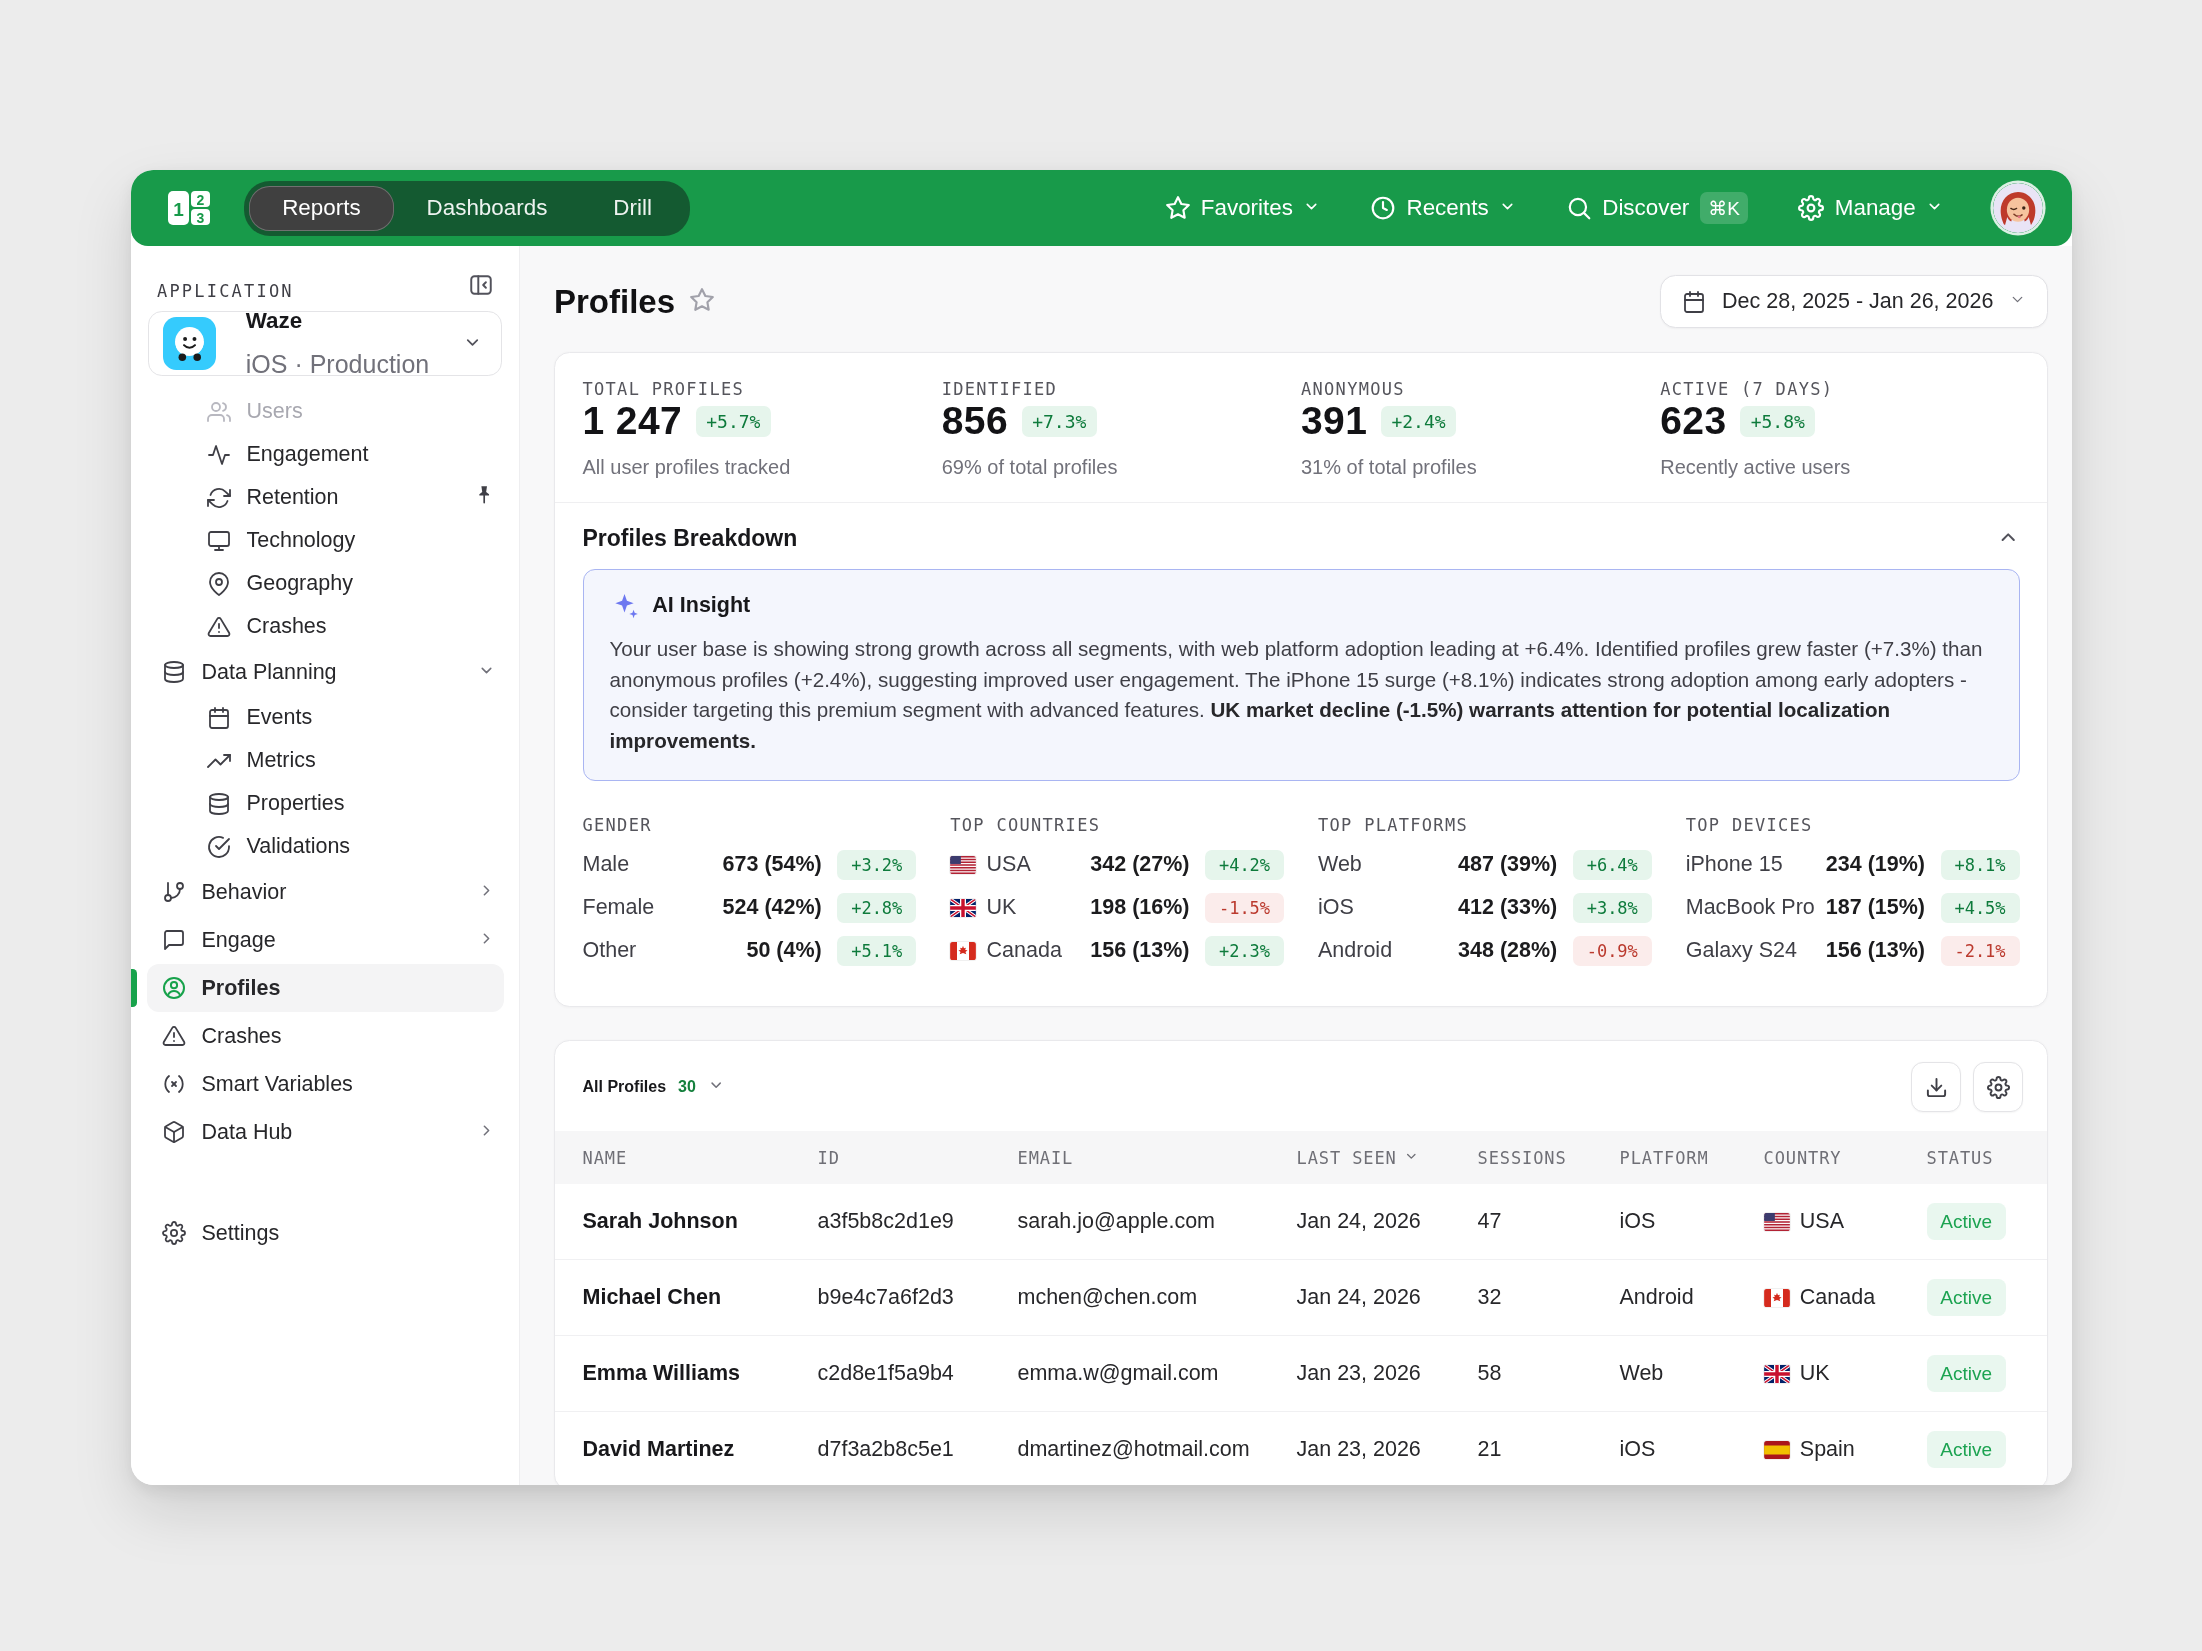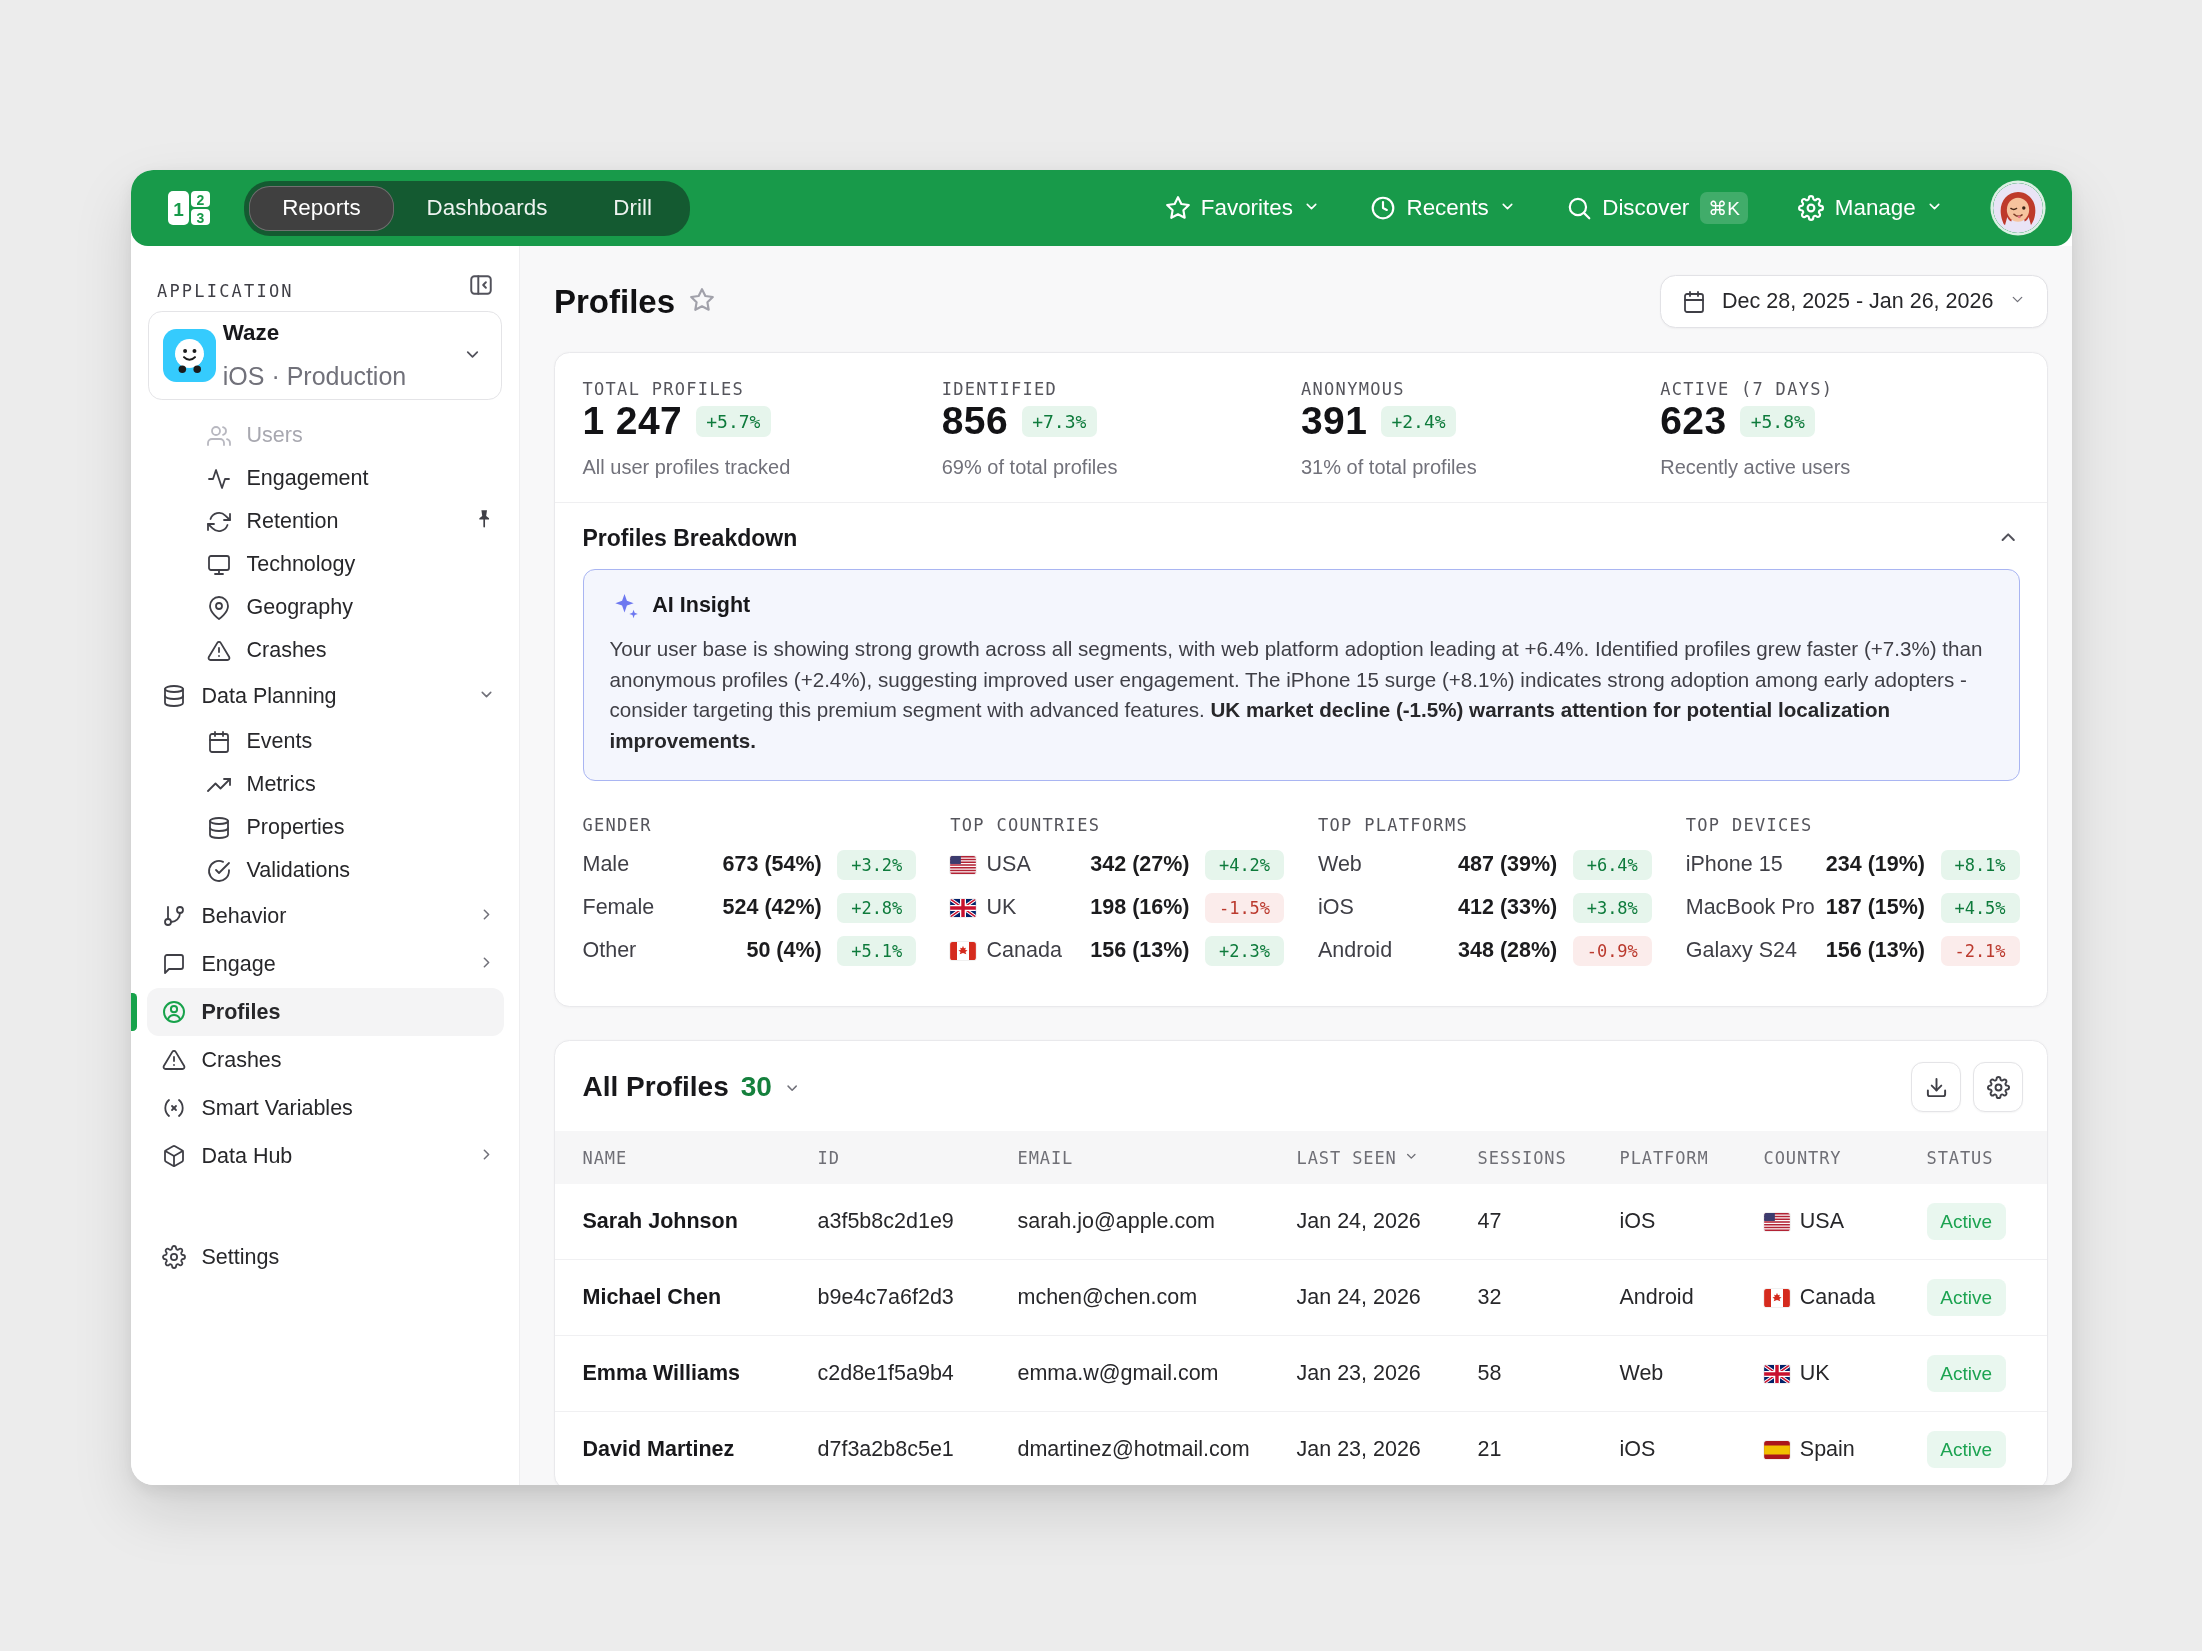--- a/index.html
+++ b/index.html
@@ -29,22 +29,22 @@
 
   
   .frame { display:flex; height:1239px; }
 
   
   .sidebar { width:389px; background:#fff; border-right:0.9px solid #EEEEF0; padding-top:19px; position:relative; }
   .side-head { display:flex; align-items:flex-end; justify-content:space-between; padding:0 22.4px 0 26px; height:36px; }
   .side-head .lbl { font-size:17px; letter-spacing:2.2px; color:#3F3F46; }
   .collapse-btn { width:29px; height:29px; color:#52525B; cursor:pointer; }
   .collapse-btn svg { width:26px; height:26px; stroke:currentColor; fill:none; stroke-width:1.8; stroke-linecap:round; stroke-linejoin:round; }
-  .app-card { margin:10.3px 17px 13.8px; border:0.9px solid #E4E4E7; border-radius:13.8px; height:89px;
-    display:flex; align-items:center; padding:0 19px 0 13.8px; gap:7px; cursor:pointer; background:#fff; }
+  .app-card { margin:10.3px 17px 13.8px; border:0.9px solid #E4E4E7; border-radius:13.8px; height:65px;
+    display:flex; align-items:center; padding:0 19px 0 13.8px; gap:30px; cursor:pointer; background:#fff; }
   .app-ic { width:53px; height:53px; flex:0 0 auto; }
   .app-name { font-size:22.4px; font-weight:700; color:#18181B; }
   .app-meta { font-size:25px; color:#71717A; margin-top:16px; }
   .app-card .chev { margin-left:auto; color:#52525B; }
   .chev svg { width:19px; height:19px; stroke:currentColor; fill:none; stroke-width:2.2; stroke-linecap:round; stroke-linejoin:round; }
 
   .nav-list { margin-top:8.6px; }
   .s-item { position:relative; display:flex; align-items:center; gap:15.5px; height:45px; padding:0 24px 0 31px;
     font-size:21.5px; color:#27272A; cursor:pointer; }
   .s-item.sub { padding-left:76px; height:43px; }
@@ -100,21 +100,21 @@
   .mini .lab { font-size:17px; letter-spacing:1.3px; color:#55555C; margin-bottom:8.6px; }
   .mrow { display:flex; align-items:center; height:43px; font-size:21.5px; }
   .mrow .ml { color:#3F3F46; display:flex; align-items:center; gap:10.3px; }
   .mrow .mv { margin-left:auto; font-weight:700; color:#1C1C1E; }
   .mrow .badge { font-size:17px; margin-left:15.5px; width:79px; text-align:center; padding:5.2px 0; }
   .flag { width:26px; height:18px; border-radius:2.6px; overflow:hidden; flex:0 0 auto; display:inline-block; box-shadow:0 0 0 0.9px rgba(0,0,0,.06); }
 
   
   .card2 { margin-top:33px; border-radius:15.5px 15.5px 13.8px 13.8px; }
   .tbl-head { display:flex; align-items:center; padding:20.6px 24px 19px 27.5px; }
-  .tbl-title { font-size:28px; font-weight:700; color:#18181B; display:flex; align-items:center; gap:12px; cursor:pointer; }
+  .tbl-title { font-size:16px; font-weight:700; color:#18181B; display:flex; align-items:center; gap:12px; cursor:pointer; }
   .tbl-count { font-weight:700; color:#15803d; }
   .tbl-title .chev { color:#71717A; }
   .tbl-actions { margin-left:auto; display:flex; gap:12px; }
   .icon-btn { width:50px; height:50px; border:0.9px solid #E4E4E7; border-radius:12px; background:#fff; display:flex; align-items:center; justify-content:center; color:#3F3F46; cursor:pointer; box-shadow:0 0.9px 1.7px rgba(0,0,0,.04); }
   .icon-btn svg { width:23px; height:23px; stroke:currentColor; fill:none; stroke-width:2; stroke-linecap:round; stroke-linejoin:round; }
 
   .grid-row { display:grid; grid-template-columns:235px 200px 279px 181px 142px 144px 163px 1fr; align-items:center; padding:0 27.5px; }
   .thead { background:#F6F6F7; height:53px; font-size:17px; letter-spacing:0.9px; color:#6F6F76; }
   .thead .th { display:flex; align-items:center; gap:6.9px; }
   .thead .chev { color:#6F6F76; }

